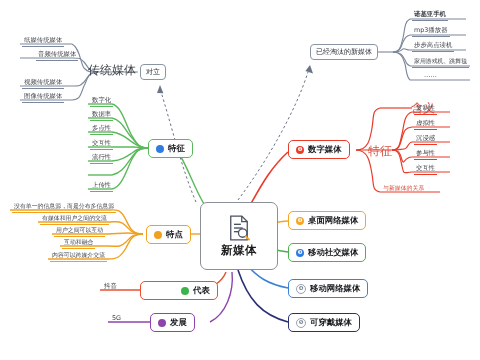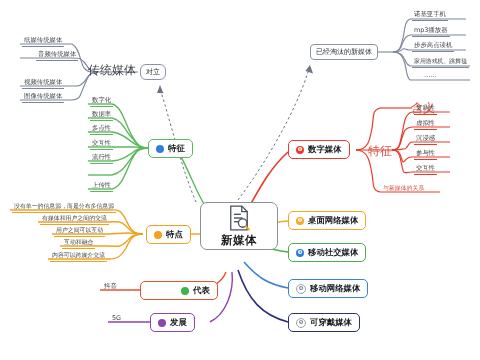--- a/index.html
+++ b/index.html
@@ -5,21 +5,21 @@
   html,body{margin:0;padding:0;background:#ffffff;}
   body{width:480px;height:360px;overflow:hidden;
        font-family:"DejaVu Sans","Liberation Sans",sans-serif;}
   #stage{position:relative;width:480px;height:360px;background:#fff;}
   svg#wires{position:absolute;left:0;top:0;width:480px;height:360px;}
 
   .node{position:absolute;box-sizing:border-box;white-space:nowrap;
         display:flex;align-items:center;justify-content:center;}
 
   
-  .central{width:78px;height:48px;border:1.6px solid #8a8f98;border-radius:7px;
+  .central{width:78px;height:68px;border:1.6px solid #8a8f98;border-radius:7px;
            background:#fff;flex-direction:column;gap:2px;}
   .central .doc{width:22px;height:26px;}
   .central .ctitle{font-size:11.5px;font-weight:bold;color:#1a1a1a;letter-spacing:.5px;}
 
   
   .boxnode{border-width:1.3px;border-style:solid;border-radius:5px;background:#fff;
            padding:0 7px;height:19px;font-size:8.4px;font-weight:bold;color:#16181d;
            gap:4px;justify-content:flex-start;}
   .bullet{width:8px;height:8px;border-radius:50%;flex:0 0 auto;
           display:flex;align-items:center;justify-content:center;
@@ -164,35 +164,35 @@
       <path d="M15 1v6h6" fill="none" stroke="#4a5160" stroke-width="1.4"></path>
       <line x1="6.5" y1="10" x2="14" y2="10" stroke="#4a5160" stroke-width="1.5"></line>
       <line x1="6.5" y1="14" x2="16" y2="14" stroke="#4a5160" stroke-width="1.5"></line>
       <line x1="6.5" y1="18" x2="12" y2="18" stroke="#4a5160" stroke-width="1.5"></line>
       <circle cx="16" cy="19.5" r="4.6" fill="#ffffff" stroke="#4a5160" stroke-width="1.4"></circle>
       <line x1="19.3" y1="23" x2="23" y2="26.6" stroke="#f0a11e" stroke-width="2" stroke-linecap="round"></line>
     </svg>
     <span class="ctitle">新媒体</span>
   </div>
 
-  <div class="node plainbox" style="left:140px;top:64px;border-radius:6px;">
+  <div class="node plainbox" style="left:140px;top:64px;">
     <span>对立</span>
   </div>
   <div class="edgelabel" style="left:88px;top:62px;">传统媒体</div>
 
   <div class="leaf" style="left:22px;top:36px;border-bottom:1.1px solid #7d879b;">纸媒传统媒体</div>
   <div class="leaf" style="left:36px;top:50px;border-bottom:1.1px solid #7d879b;text-align:center;">音频传统媒体</div>
   <div class="leaf" style="left:22px;top:78px;border-bottom:1.1px solid #7d879b;">视频传统媒体</div>
   <div class="leaf" style="left:22px;top:92px;border-bottom:1.1px solid #7d879b;">图像传统媒体</div>
 
   <div class="node plainbox" style="left:310px;top:44px;">
     <span>已经淘汰的新媒体</span>
   </div>
 
-  <div class="leaf" style="left:412px;top:10px;border-bottom:1.1px solid #7d879b;">诺基亚手机</div>
+  <div class="leaf" style="left:412px;top:10px;border-bottom:1.1px solid #7d879b;font-weight:bold;">诺基亚手机</div>
   <div class="leaf" style="left:412px;top:26px;border-bottom:1.1px solid #7d879b;">mp3播放器</div>
   <div class="leaf" style="left:412px;top:41px;border-bottom:1.1px solid #7d879b;">步步高点读机</div>
   <div class="leaf tiny" style="left:412px;top:57px;border-bottom:1.1px solid #7d879b;">家用游戏机、跳舞毯</div>
   <div class="leaf" style="left:422px;top:71px;">……</div>
 
   <div class="node boxnode" style="left:148px;top:139px;border-color:#5cb85c;">
     <span class="bullet" style="background:#2f7de1;"></span>
     <span>特征</span>
   </div>
 

